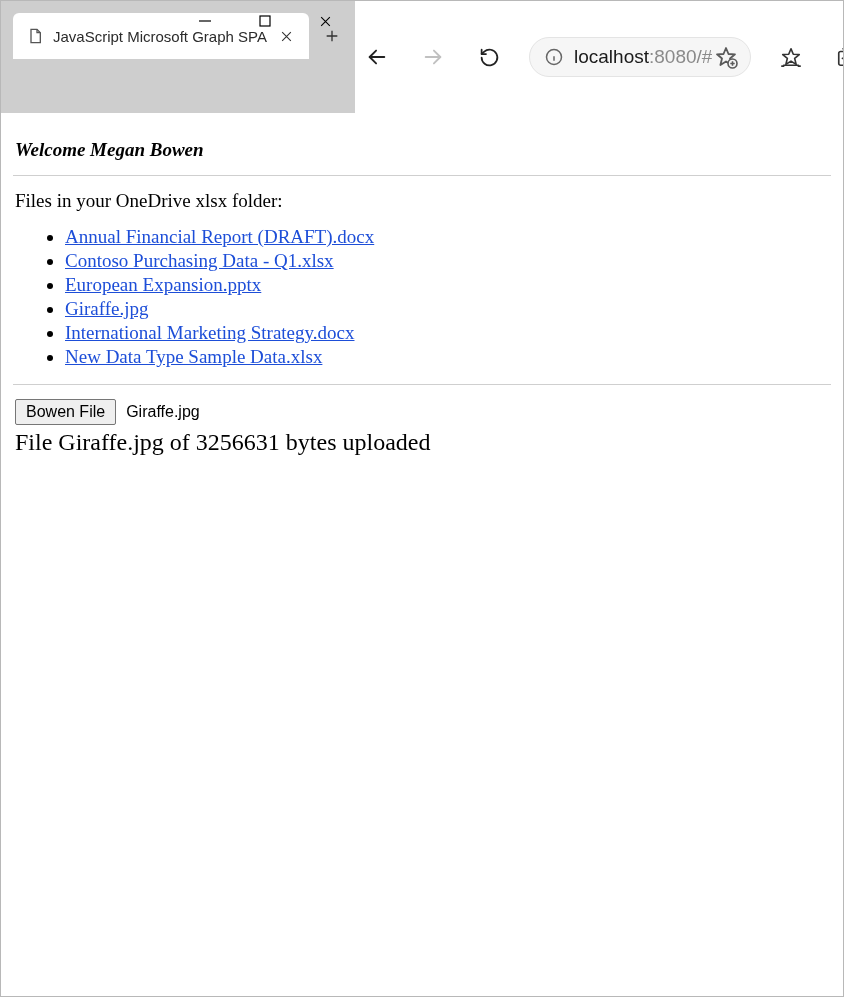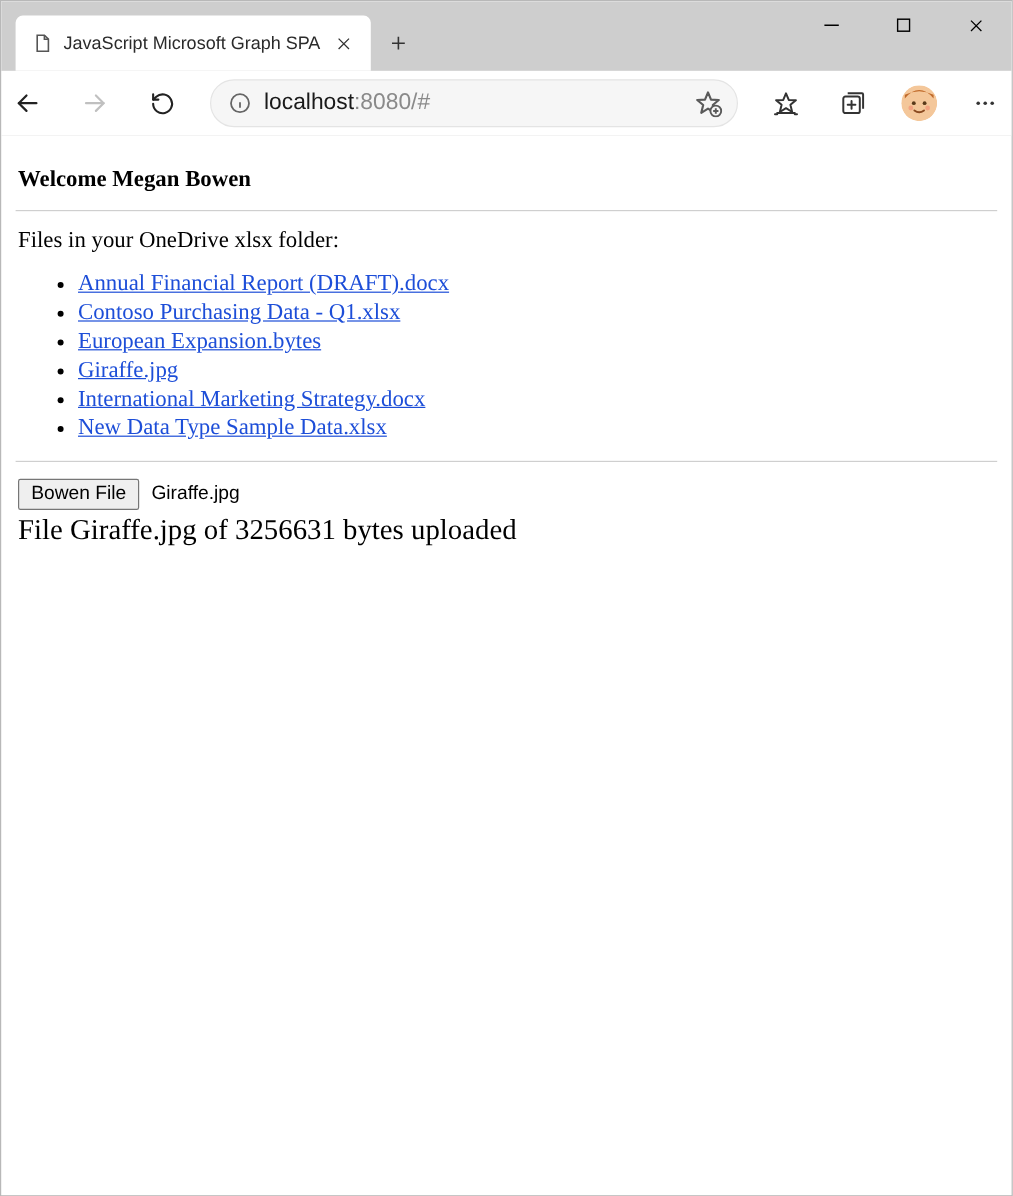--- a/index.html
+++ b/index.html
@@ -13,21 +13,21 @@
     box-shadow: 0 2px 10px rgba(0,0,0,0.15);
     overflow: hidden;
     position: relative;
   }
 
   
   .chrome {
     background: #cecece;
     height: 112px;
     display: flex;
-    flex-direction: column;
+    flex-direction: row;
   }
   .titlebar {
     height: 58px;
     display: flex;
     align-items: flex-start;
     padding-left: 12px;
     position: relative;
   }
   .tab {
     margin-top: 12px;
@@ -103,21 +103,21 @@
     overflow:hidden; margin:0 6px;
   }
 
   
   .page {
     padding: 18px 12px 12px 12px;
     font-family: "Times New Roman", Times, serif;
     color:#000;
   }
   .page h3 {
-    font-size:19px; font-weight:bold; margin:8px 0 14px 2px;
+    font-size:19px; font-weight:bold; margin:8px 0 14px 2px;font-style:italic;
   }
   .page hr {
     border:none; border-top:1px solid #cfcfcf; margin:10px 0 14px 0;
   }
   .page .intro {
     font-size:19px; margin:0 0 14px 2px;
   }
   .page ul {
     margin:0 0 16px 0; padding-left:52px; font-size:19px;
   }
@@ -266,21 +266,21 @@
 
 <div class="page">
   <h3>
     <span>Welcome </span><span>Megan Bowen</span>
   </h3>
   <hr>
   <p class="intro">Files in your OneDrive xlsx folder:</p>
   <ul id="file-list">
       <li><a href="#">Annual Financial Report (DRAFT).docx</a></li>
       <li><a href="#">Contoso Purchasing Data - Q1.xlsx</a></li>
-      <li><a href="#">European Expansion.bytes</a></li>
+      <li><a href="#">European Expansion.pptx</a></li>
       <li><a href="#">Giraffe.jpg</a></li>
       <li><a href="#">International Marketing Strategy.docx</a></li>
       <li><a href="#">New Data Type Sample Data.xlsx</a></li>
     </ul>
   <hr>
   <div class="file-row">
     <button class="choose-btn">Bowen File</button>
     <span class="chosen-name">Giraffe.jpg</span>
   </div>
   <div class="status">

